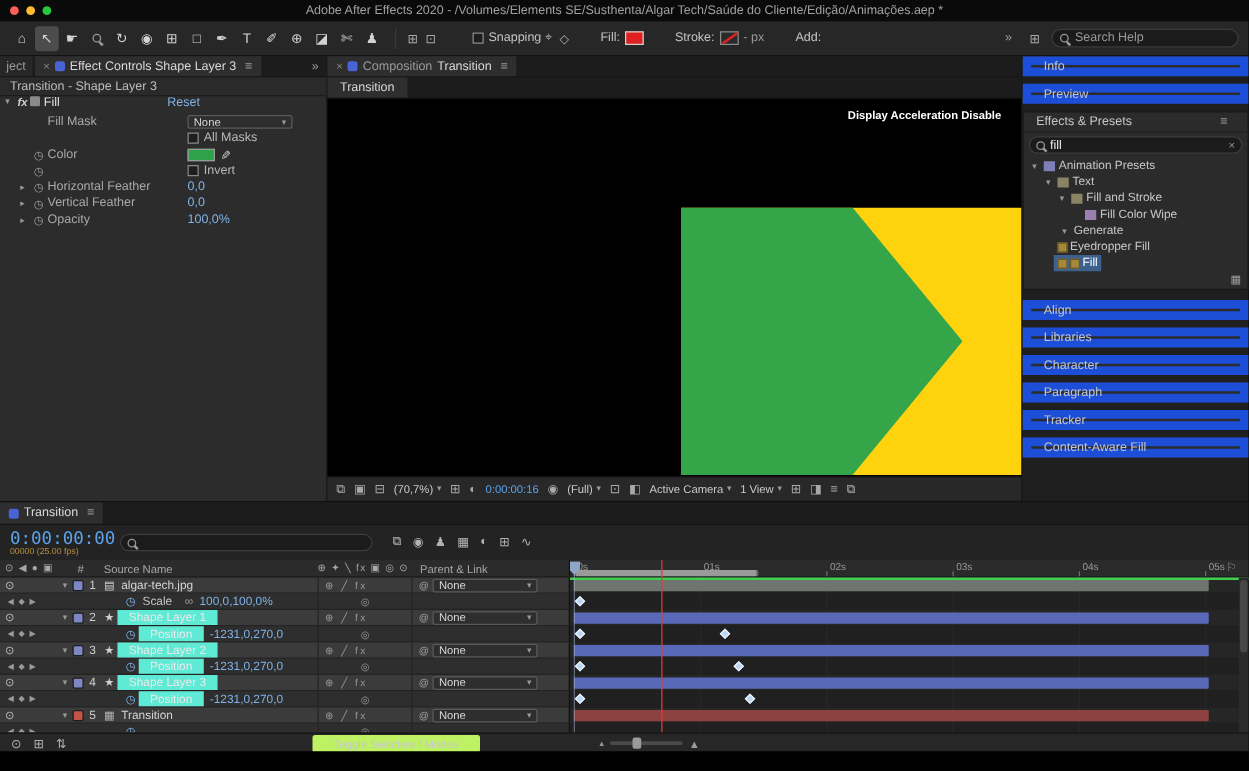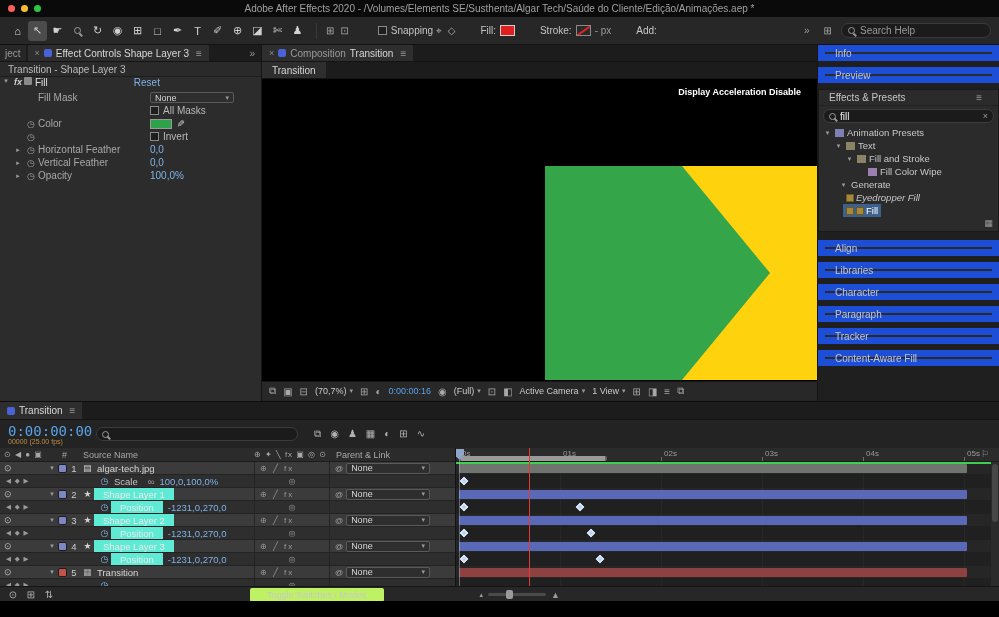--- a/index.html
+++ b/index.html
@@ -416,27 +416,27 @@
               <span class="tlabel">Fill and Stroke</span>
             </span>
           </div>
           <div class="tree-row" style="padding-left: 37px;">
             <span class="tcaret"></span>
             <span class="tree-content">
               <span class="ticon preset"></span>
               <span class="tlabel">Fill Color Wipe</span>
             </span>
           </div>
-          <div class="tree-row" style="padding-left: 20px;">
+          <div class="tree-row" style="padding-left: 4px; margin-left: 24px;">
             <span class="tcaret">▾</span>
             <span class="tree-content">
               <span class="tlabel">Generate</span>
             </span>
           </div>
-          <div class="tree-row" style="padding-left: 15px; font-style: italic;">
+          <div class="tree-row" style="padding-left: 15px;">
             <span class="tcaret"></span>
             <span class="tree-content">
               <span class="fxbadge"></span>
               <span class="tlabel">Eyedropper Fill</span>
             </span>
           </div>
           <div class="tree-row" style="padding-left: 15px;">
             <span class="tcaret"></span>
             <span class="tree-content selected">
               <span class="fxbadge"></span>

